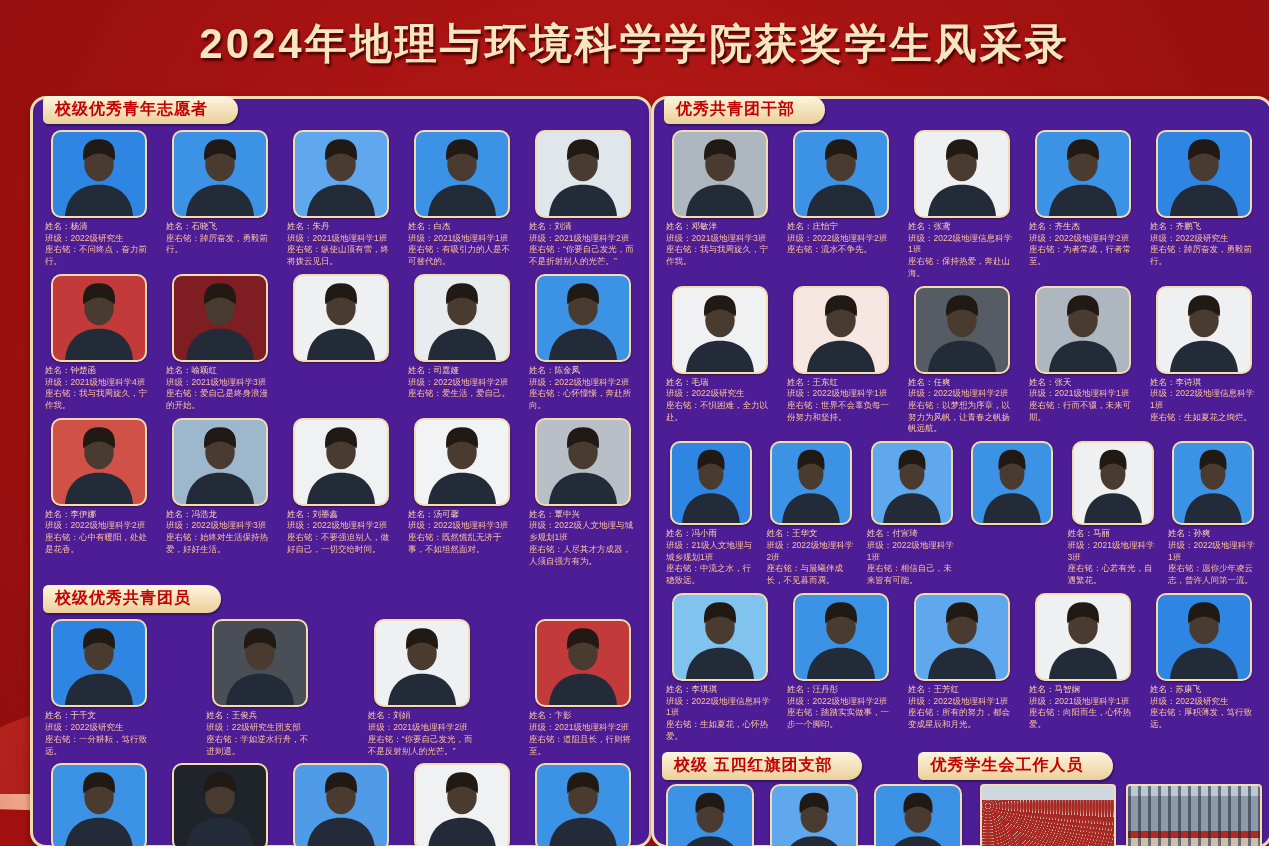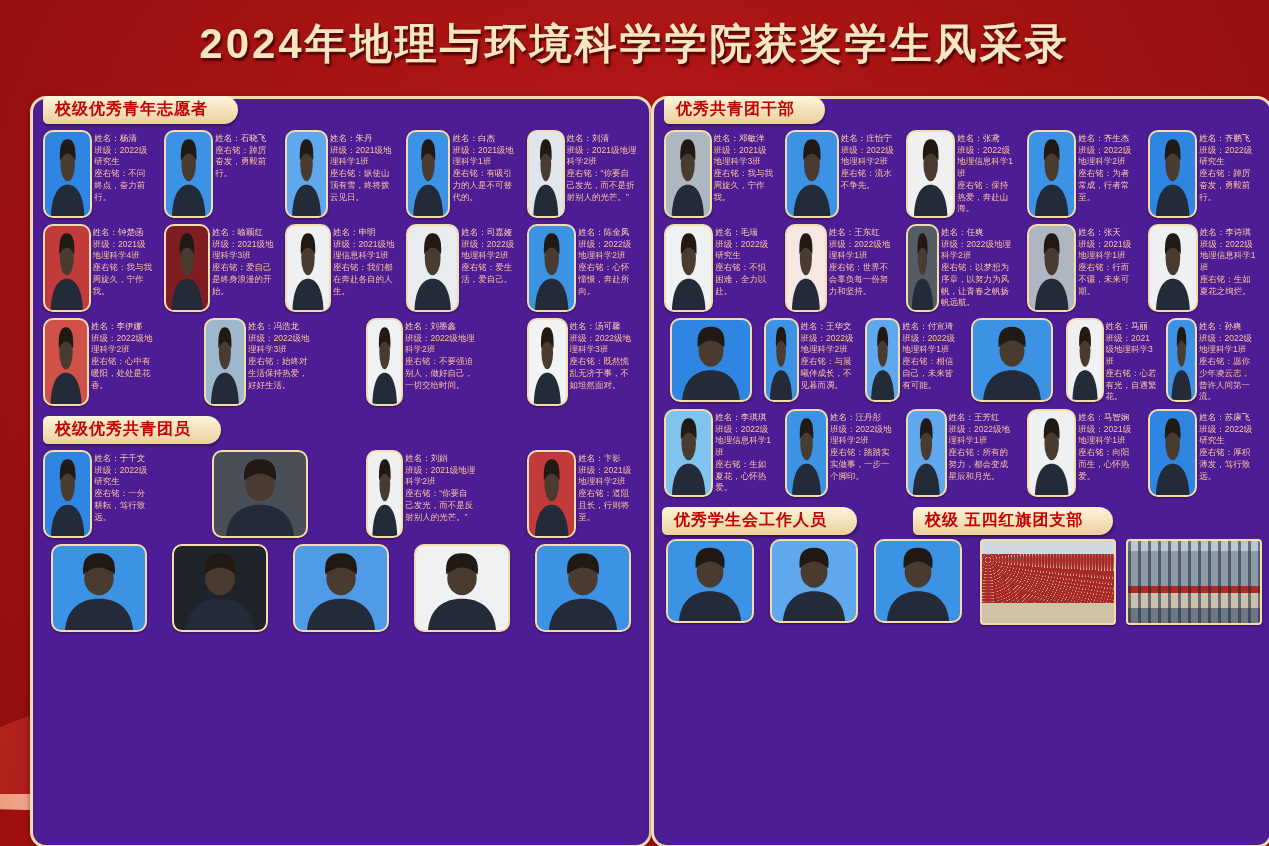--- a/index.html
+++ b/index.html
@@ -31,25 +31,25 @@
   .panel-left{left:30px;}
   .panel-right{left:651px;}
   .panel-inner{display:flex;flex-direction:column;height:100%;}
   .tab{
     align-self:flex-start;background:linear-gradient(180deg,#fdf5dd,#eccf9a);
     color:#c40000;font-weight:bold;font-size:16px;letter-spacing:1px;
     padding:3px 30px 4px 12px;border-radius:6px 16px 16px 6px;
     box-shadow:1px 2px 2px rgba(0,0,0,.35);white-space:nowrap;
   }
   .tab-top{margin-top:-14px;margin-left:2px;margin-bottom:4px;}
-  .tab-mid{margin-top:6px;margin-left:2px;margin-bottom:4px;}
+  .tab-mid{margin-top:14px;margin-left:2px;margin-bottom:4px;}
   .dual-tabs{display:flex;gap:56px;margin-top:6px;margin-bottom:4px;}
   
   .row{display:flex;justify-content:space-between;margin:2px 2px 4px 2px;}
-  .student{width:112px;display:flex;flex-direction:row;}
+  .student{width:112px;display:flex;flex-direction:column;}
   .photo{
     width:92px;height:84px;margin:0 auto;position:relative;overflow:hidden;
     border:2px solid #f2dcb0;border-radius:10px;background:#3c93e6;
     box-shadow:0 1px 2px rgba(40,0,0,.5);
   }
   .row-six .student{width:94px;}
   .row-six .photo{width:78px;height:80px;}
   .row-bottom .student{width:100px;}
   .row-bottom .photo{width:84px;height:80px;}
   .photo svg{position:absolute;left:0;top:0;width:100%;height:100%;}
@@ -196,25 +196,20 @@
     </div>
   </div>
         <div class="student">
     <div class="photo" style="background: rgb(238, 240, 242);">
       <svg viewBox="0 0 100 94" preserveAspectRatio="none">
         <path class="sil-body" d="M13,94 C15,70 30,59 50,59 C70,59 85,70 87,94 Z"></path>
         <ellipse class="sil-head" cx="50" cy="36" rx="16" ry="19"></ellipse>
         <path class="sil-hair" d="M33,32 q17,-16 34,0 q3,-24 -17,-24 q-20,0 -17,24 Z"></path>
       </svg>
     </div>
-    <div class="caption">
-      <div class="cap-line cap-name">姓名：申明</div>
-      <div class="cap-line cap-class">班级：2021级地理信息科学1班</div>
-      <div class="cap-line cap-motto">座右铭：我们都在奔赴各自的人生。</div>
-    </div>
   </div>
         <div class="student">
     <div class="photo" style="background: rgb(232, 236, 239);">
       <svg viewBox="0 0 100 94" preserveAspectRatio="none">
         <path class="sil-body" d="M13,94 C15,70 30,59 50,59 C70,59 85,70 87,94 Z"></path>
         <ellipse class="sil-head" cx="50" cy="36" rx="16" ry="19"></ellipse>
         <path class="sil-hair" d="M33,32 q17,-16 34,0 q3,-24 -17,-24 q-20,0 -17,24 Z"></path>
       </svg>
     </div>
     <div class="caption">
@@ -288,20 +283,34 @@
         <ellipse class="sil-head" cx="50" cy="36" rx="16" ry="19"></ellipse>
         <path class="sil-hair" d="M33,32 q17,-16 34,0 q3,-24 -17,-24 q-20,0 -17,24 Z"></path>
       </svg>
     </div>
     <div class="caption">
       <div class="cap-line cap-name">姓名：汤可馨</div>
       <div class="cap-line cap-class">班级：2022级地理科学3班</div>
       <div class="cap-line cap-motto">座右铭：既然慌乱无济于事，不如坦然面对。</div>
     </div>
   </div>
+        <div class="student">
+    <div class="photo" style="background: rgb(185, 191, 198);">
+      <svg viewBox="0 0 100 94" preserveAspectRatio="none">
+        <path class="sil-body" d="M13,94 C15,70 30,59 50,59 C70,59 85,70 87,94 Z"></path>
+        <ellipse class="sil-head" cx="50" cy="36" rx="16" ry="19"></ellipse>
+        <path class="sil-hair" d="M33,32 q17,-16 34,0 q3,-24 -17,-24 q-20,0 -17,24 Z"></path>
+      </svg>
+    </div>
+    <div class="caption">
+      <div class="cap-line cap-name">姓名：覃中兴</div>
+      <div class="cap-line cap-class">班级：2022级人文地理与城乡规划1班</div>
+      <div class="cap-line cap-motto">座右铭：人尽其才方成器，人须自强方有为。</div>
+    </div>
+  </div>
       </div>
       <div class="tab tab-mid">校级优秀共青团员</div>
       <div class="row">
         <div class="student">
     <div class="photo" style="background: rgb(47, 134, 226);">
       <svg viewBox="0 0 100 94" preserveAspectRatio="none">
         <path class="sil-body" d="M13,94 C15,70 30,59 50,59 C70,59 85,70 87,94 Z"></path>
         <ellipse class="sil-head" cx="50" cy="36" rx="16" ry="19"></ellipse>
         <path class="sil-hair" d="M33,32 q17,-16 34,0 q3,-24 -17,-24 q-20,0 -17,24 Z"></path>
       </svg>
@@ -312,20 +321,25 @@
       <div class="cap-line cap-motto">座右铭：一分耕耘，笃行致远。</div>
     </div>
   </div>
         <div class="student">
     <div class="photo" style="background: rgb(74, 79, 87);">
       <svg viewBox="0 0 100 94" preserveAspectRatio="none">
         <path class="sil-body" d="M13,94 C15,70 30,59 50,59 C70,59 85,70 87,94 Z"></path>
         <ellipse class="sil-head" cx="50" cy="36" rx="16" ry="19"></ellipse>
         <path class="sil-hair" d="M33,32 q17,-16 34,0 q3,-24 -17,-24 q-20,0 -17,24 Z"></path>
       </svg>
+    </div>
+    <div class="caption">
+      <div class="cap-line cap-name">姓名：王俊兵</div>
+      <div class="cap-line cap-class">班级：22级研究生团支部</div>
+      <div class="cap-line cap-motto">座右铭：学如逆水行舟，不进则退。</div>
     </div>
   </div>
         <div class="student">
     <div class="photo" style="background: rgb(238, 240, 242);">
       <svg viewBox="0 0 100 94" preserveAspectRatio="none">
         <path class="sil-body" d="M13,94 C15,70 30,59 50,59 C70,59 85,70 87,94 Z"></path>
         <ellipse class="sil-head" cx="50" cy="36" rx="16" ry="19"></ellipse>
         <path class="sil-hair" d="M33,32 q17,-16 34,0 q3,-24 -17,-24 q-20,0 -17,24 Z"></path>
       </svg>
     </div>
@@ -553,20 +567,25 @@
       </div>
       <div class="row row-six">
         <div class="student">
     <div class="photo" style="background: rgb(47, 134, 226);">
       <svg viewBox="0 0 100 94" preserveAspectRatio="none">
         <path class="sil-body" d="M13,94 C15,70 30,59 50,59 C70,59 85,70 87,94 Z"></path>
         <ellipse class="sil-head" cx="50" cy="36" rx="16" ry="19"></ellipse>
         <path class="sil-hair" d="M33,32 q17,-16 34,0 q3,-24 -17,-24 q-20,0 -17,24 Z"></path>
       </svg>
     </div>
+    <div class="caption">
+      <div class="cap-line cap-name">姓名：冯小雨</div>
+      <div class="cap-line cap-class">班级：21级人文地理与城乡规划1班</div>
+      <div class="cap-line cap-motto">座右铭：中流之水，行稳致远。</div>
+    </div>
   </div>
         <div class="student">
     <div class="photo" style="background: rgb(60, 147, 230);">
       <svg viewBox="0 0 100 94" preserveAspectRatio="none">
         <path class="sil-body" d="M13,94 C15,70 30,59 50,59 C70,59 85,70 87,94 Z"></path>
         <ellipse class="sil-head" cx="50" cy="36" rx="16" ry="19"></ellipse>
         <path class="sil-hair" d="M33,32 q17,-16 34,0 q3,-24 -17,-24 q-20,0 -17,24 Z"></path>
       </svg>
     </div>
     <div class="caption">
@@ -693,22 +712,22 @@
       </svg>
     </div>
     <div class="caption">
       <div class="cap-line cap-name">姓名：苏康飞</div>
       <div class="cap-line cap-class">班级：2022级研究生</div>
       <div class="cap-line cap-motto">座右铭：厚积薄发，笃行致远。</div>
     </div>
   </div>
       </div>
       <div class="dual-tabs">
+        <div class="tab ">校级 五四红旗团支部</div>
         <div class="tab ">优秀学生会工作人员</div>
-        <div class="tab ">校级 五四红旗团支部</div>
       </div>
       <div class="dual-row">
         <div class="dual-left row-bottom">
           <div class="student">
     <div class="photo" style="background: rgb(60, 147, 230);">
       <svg viewBox="0 0 100 94" preserveAspectRatio="none">
         <path class="sil-body" d="M13,94 C15,70 30,59 50,59 C70,59 85,70 87,94 Z"></path>
         <ellipse class="sil-head" cx="50" cy="36" rx="16" ry="19"></ellipse>
         <path class="sil-hair" d="M33,32 q17,-16 34,0 q3,-24 -17,-24 q-20,0 -17,24 Z"></path>
       </svg>

